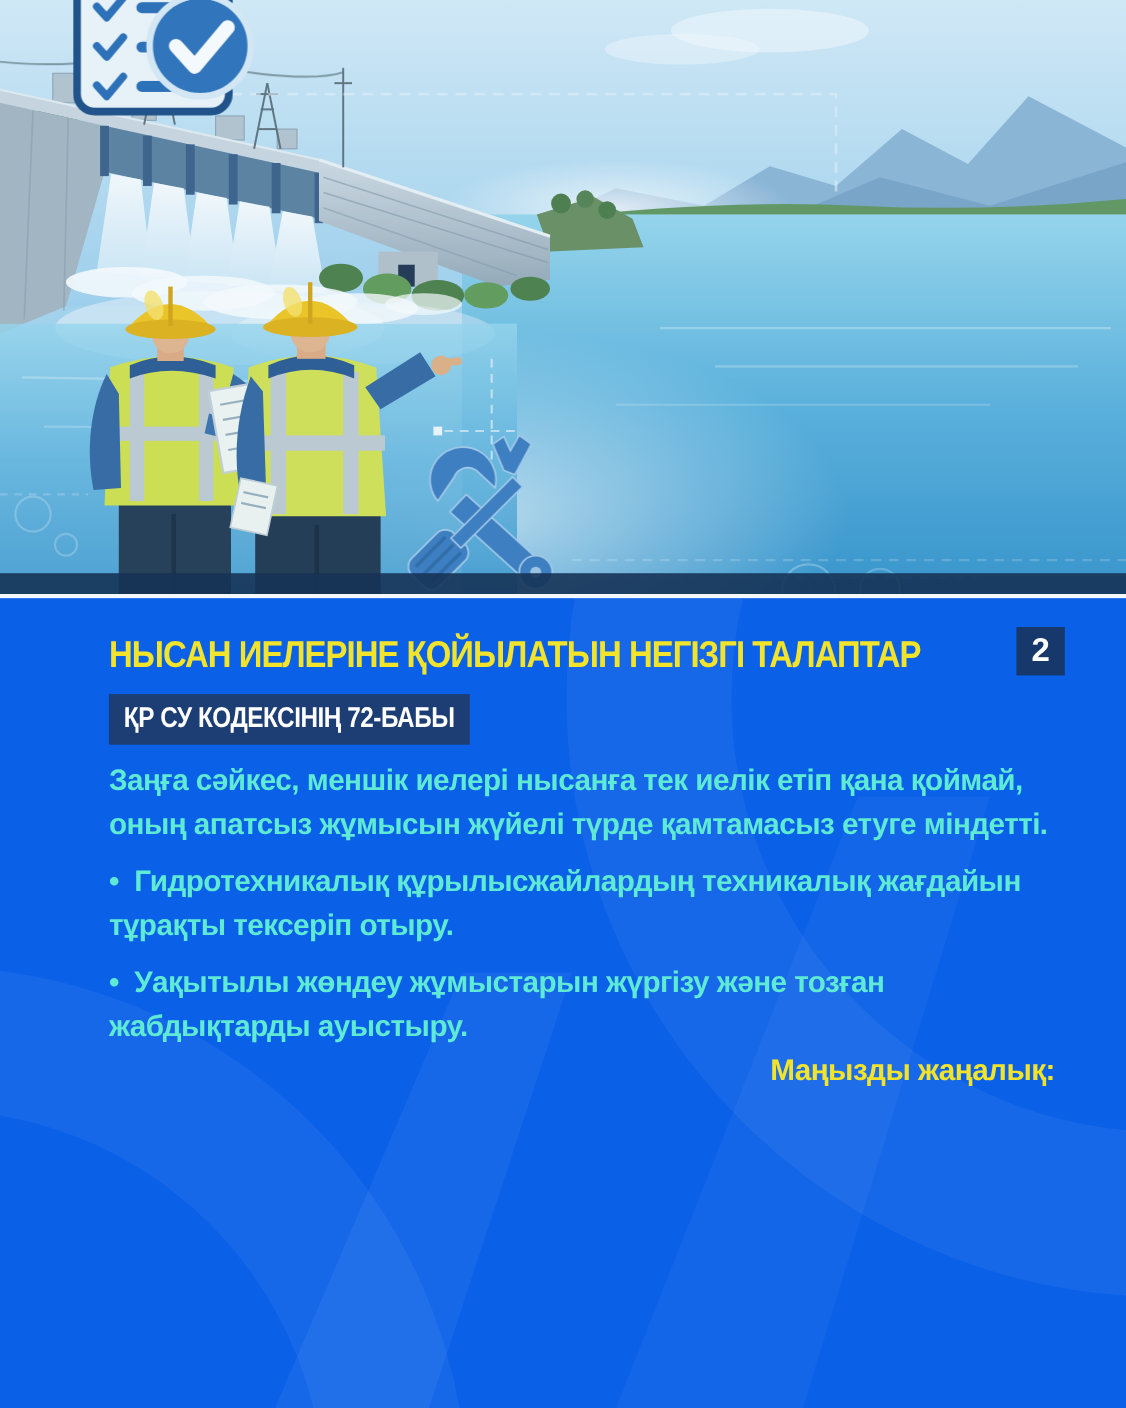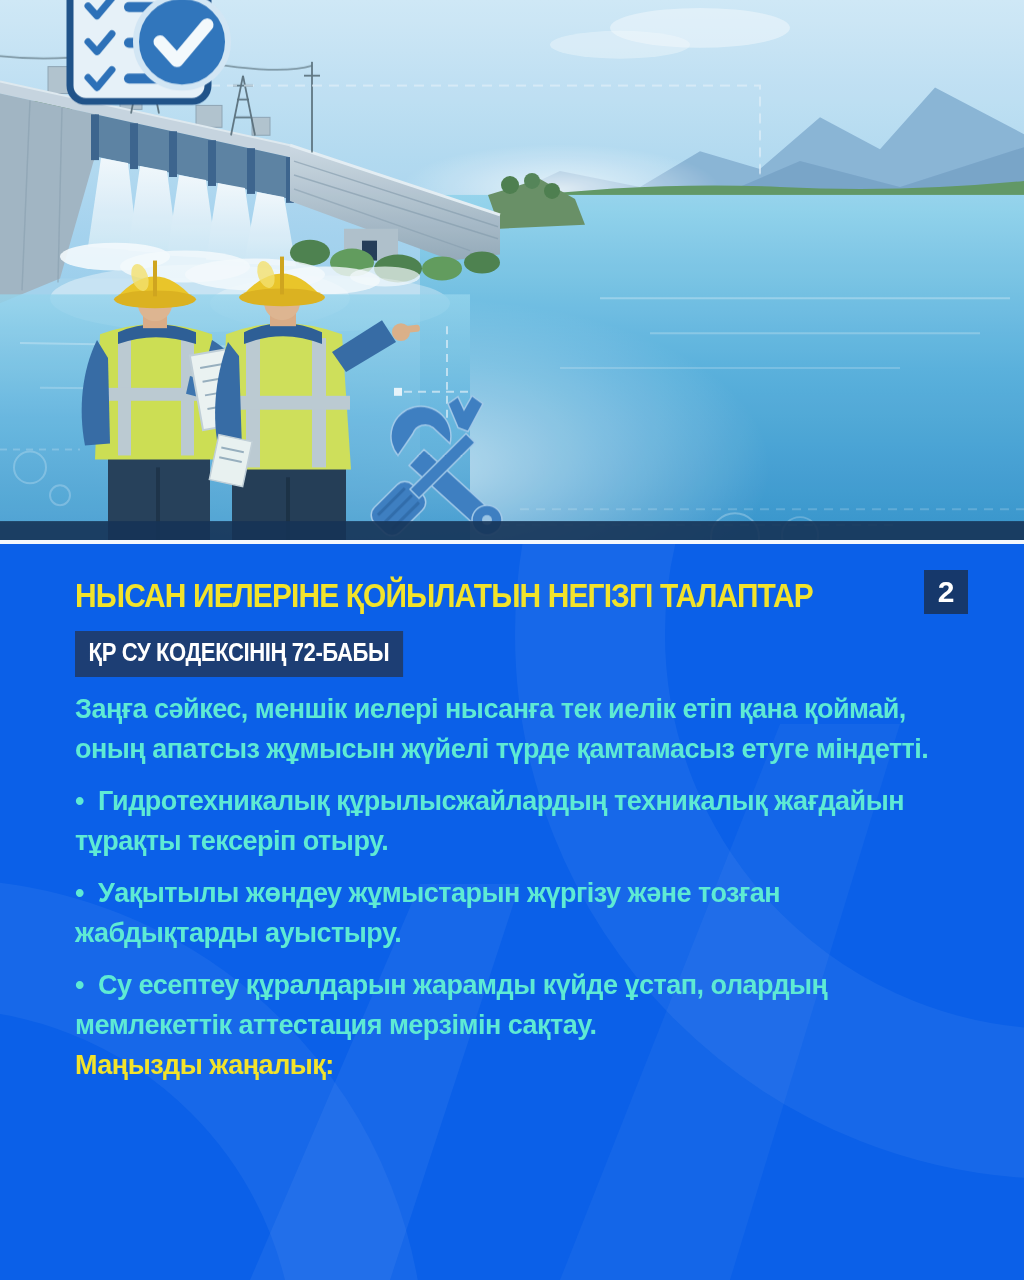--- a/index.html
+++ b/index.html
@@ -10,42 +10,42 @@
   
   .photo{position:relative;width:1024px;height:540px;background:#a9d6ee;}
   .photo svg{display:block;width:1024px;height:540px;}
   .divider{width:1024px;height:4px;background:#f4f8fc;}
   
   .content{
     position:relative;width:1024px;height:736px;background:#0b60e8;
     padding:0;box-sizing:border-box;
   }
   .swoosh{position:absolute;left:0;top:0;width:1024px;height:736px;pointer-events:none;}
-  .content-inner{position:relative;z-index:2;padding:32px 0 0 75px;width:900px;}
+  .content-inner{position:relative;z-index:2;padding:32px 0 0 99px;width:900px;}
   h1.title{
     margin:0;color:#f2e32b;font-size:34px;font-weight:700;letter-spacing:-1px;
     white-space:nowrap;transform:scaleX(0.88);transform-origin:left top;line-height:1.15;
   }
   .num-badge{
     position:absolute;z-index:3;top:26px;right:56px;width:44px;height:44px;
     background:#16386b;color:#ffffff;font-size:30px;font-weight:700;
     display:flex;align-items:center;justify-content:center;
   }
   .subtitle{
     display:inline-block;margin-top:16px;background:#1d3e74;color:#ffffff;
     font-size:26px;font-weight:700;letter-spacing:-0.5px;padding:6px 16px 9px 16px;
     transform:scaleX(0.85);transform-origin:left top;white-space:nowrap;
   }
   .textblock{width:860px;margin-top:12px;}
   .textblock p{margin:0;color:#5eead4;font-size:27px;font-weight:700;
     letter-spacing:-0.5px;line-height:40px;}
   .textblock p.bullet{margin-top:12px;}
   .blt{display:inline-block;margin-right:14px;}
   h2.highlight{margin:0;color:#f2e32b;font-size:27px;font-weight:700;
-    letter-spacing:-0.5px;line-height:40px;}
+    letter-spacing:-0.5px;line-height:40px;text-align:right;}
 </style>
 </head>
 <body>
 
 <div class="poster">
 
   <div class="photo">
     <svg viewBox="0 0 1024 543" preserveAspectRatio="none">
       <defs>
         <linearGradient id="sky" x1="0" y1="0" x2="0" y2="1">
@@ -304,19 +304,18 @@
     <div class="content-inner">
       <h1 class="title">НЫСАН ИЕЛЕРІНЕ ҚОЙЫЛАТЫН НЕГІЗГІ ТАЛАПТАР</h1>
 
       <div class="subtitle">ҚР СУ КОДЕКСІНІҢ 72-БАБЫ</div>
 
       <div class="textblock">
         <p>Заңға сәйкес, меншік иелері нысанға тек иелік етіп қана қоймай, оның апатсыз жұмысын жүйелі түрде қамтамасыз етуге міндетті.</p>
 
         <p class="bullet"><span class="blt">•</span><span>Гидротехникалық құрылысжайлардың техникалық жағдайын тұрақты тексеріп отыру.</span></p>
         <p class="bullet"><span class="blt">•</span><span>Уақытылы жөндеу жұмыстарын жүргізу және тозған жабдықтарды ауыстыру.</span></p>
-        <p class="bullet"><span class="blt">•</span><span>Су есептеу құралдарын жарамды күйде ұстап, олардың мемлекеттік аттестация мерзімін сақтау.</span></p>
 
         <h2 class="highlight">Маңызды жаңалық:</h2>
       </div>
     </div>
   </div>
 </div>
 
 </body></html>

